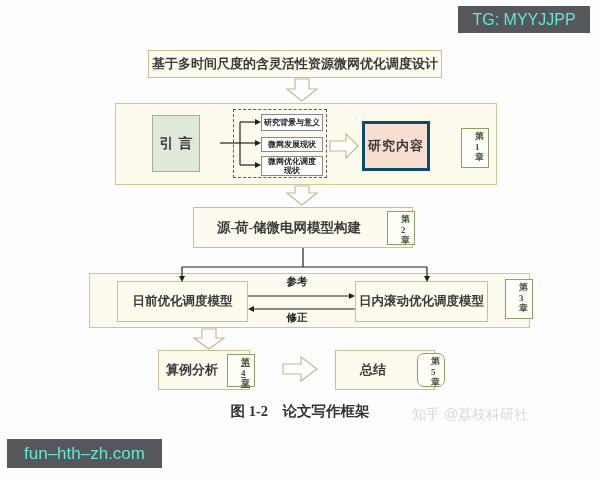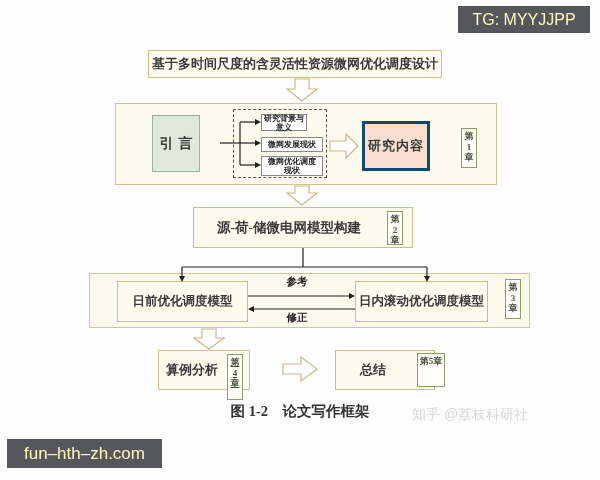--- a/index.html
+++ b/index.html
@@ -6,76 +6,76 @@
   .stage{position:relative;width:600px;height:480px;background:#fdfdfd;overflow:hidden;
          font-family:"Liberation Serif", serif;color:#333;}
   
   .box{position:absolute;box-sizing:border-box;background:#fdfaee;border:1px solid #ccbd8b;
        display:flex;align-items:center;justify-content:center;
        font-weight:bold;color:#3a3a3a;}
   .container{position:absolute;box-sizing:border-box;background:#fcf9ed;border:1px solid #d2c493;}
   
   .chap{position:absolute;box-sizing:border-box;background:#fefdf8;border:1px solid #8aa065;
         color:#46543c;font-size:9px;line-height:10.5px;font-weight:bold;text-align:center;
-        word-break:break-all;padding:2px 1px;}
+        word-break:break-all;padding:2px 13px;}
   
   .sub{position:absolute;box-sizing:border-box;background:#fefefe;border:1px solid #8a8a8a;
        display:flex;align-items:center;justify-content:center;text-align:center;
        font-size:8px;line-height:9px;color:#222;font-weight:bold;}
   .sub-inner{display:inline-block;max-width:54px;}
   .dashed{position:absolute;box-sizing:border-box;border:1px dashed #5a5a5a;background:transparent;}
   .intro{background:#e0e8da;border:1px solid #9fae9f;font-size:14px;letter-spacing:5px;padding-left:5px;}
   .content{background:#f7decf;border:3px solid #0c4a6e;font-size:13px;letter-spacing:1px;}
   .arrowlabel{position:absolute;font-size:10.5px;font-weight:bold;color:#222;text-align:center;}
-  .badge{position:absolute;background:#56575a;color:#fef9c3;display:flex;align-items:center;
+  .badge{position:absolute;background:#56575a;color:#5eead4;display:flex;align-items:center;
          justify-content:center;font-family:"Liberation Sans", sans-serif;}
   .watermark{position:absolute;color:#d9d9d9;font-size:14px;font-family:"Liberation Sans", sans-serif;}
   .caption{position:absolute;left:150px;top:402px;width:300px;text-align:center;
            font-size:14.5px;font-weight:bold;color:#333;}
   svg.overlay{position:absolute;left:0;top:0;pointer-events:none;}
 </style>
 </head>
 <body>
 
 <div class="stage">
 
   <div class="badge" style="left:458px;top:6px;width:132px;height:27px;font-size:16px;">TG: MYYJJPP</div>
 
   <div class="box" style="left:148px;top:50px;width:294px;height:28px;font-size:13px;">基于多时间尺度的含灵活性资源微网优化调度设计</div>
 
   <div class="container" style="left:115px;top:103px;width:382px;height:82px;"></div>
 
   <div class="box intro" style="left:152px;top:115px;width:48px;height:57px;">引言</div>
 
   <div class="dashed" style="left:233px;top:109px;width:94px;height:69px;"></div>
-  <div class="sub" style="left:261px;top:114px;width:46px;height:17px;">研究背景与意义</div>
+  <div class="sub" style="left:261px;top:114px;width:62px;height:17px;">研究背景与意义</div>
   <div class="sub" style="left:261px;top:137px;width:62px;height:15px;">微网发展现状</div>
   <div class="sub" style="left:261px;top:156px;width:62px;height:20px;">
       <span class="sub-inner">微网优化调度现状</span>
     </div>
 
   <div class="box content" style="left:362px;top:121px;width:68px;height:50px;">研究内容</div>
 
   <div class="chap" style="left:461px;top:128px;width:16px;height:40px;">第1章</div>
 
   <div class="box" style="left:193px;top:207px;width:220px;height:41px;font-size:13.5px;padding-right:28px;box-sizing:border-box;">源-荷-储微电网模型构建</div>
   <div class="chap" style="left:387px;top:211px;width:16px;height:34px;">第2章</div>
 
   <div class="container" style="left:89px;top:273px;width:441px;height:55px;"></div>
   <div class="box" style="left:355px;top:281px;width:133px;height:41px;font-size:12.5px;">日内滚动优化调度模型</div>
   <div class="box" style="left:117px;top:281px;width:131px;height:41px;font-size:12.5px;">日前优化调度模型</div>
   <div class="arrowlabel" style="left:283px;top:275px;width:28px;">参考</div>
   <div class="arrowlabel" style="left:283px;top:311px;width:28px;">修正</div>
   <div class="chap" style="left:505px;top:279px;width:16px;height:40px;">第3章</div>
 
   <div class="box" style="left:158px;top:350px;width:92px;height:40px;font-size:13px;padding-right:24px;box-sizing:border-box;">算例分析</div>
-  <div class="chap" style="left:227px;top:354px;width:16px;height:46px;text-decoration:underline;">第4章</div>
+  <div class="chap" style="left:227px;top:354px;width:16px;height:33px;text-decoration:underline;">第4章</div>
 
   <div class="box" style="left:335px;top:350px;width:100px;height:40px;font-size:13px;padding-right:24px;box-sizing:border-box;">总结</div>
-  <div class="chap" style="left:417px;top:353px;width:28px;height:34px;">第5章</div>
+  <div class="chap" style="left:417px;top:353px;width:28px;height:34px;border-radius:7px;">第5章</div>
 
   <div class="caption">图 1-2　论文写作框架</div>
 
   <div class="watermark" style="left:412px;top:406px;">知乎 @荔枝科研社</div>
 
   <div class="badge" style="left:7px;top:439px;width:155px;height:29px;font-size:17px;">fun–hth–zh.com</div>
 
   <svg class="overlay" width="600" height="480" viewBox="0 0 600 480">
 
     <g stroke="#c8b88e" stroke-width="1.2" fill="#fefefe">

